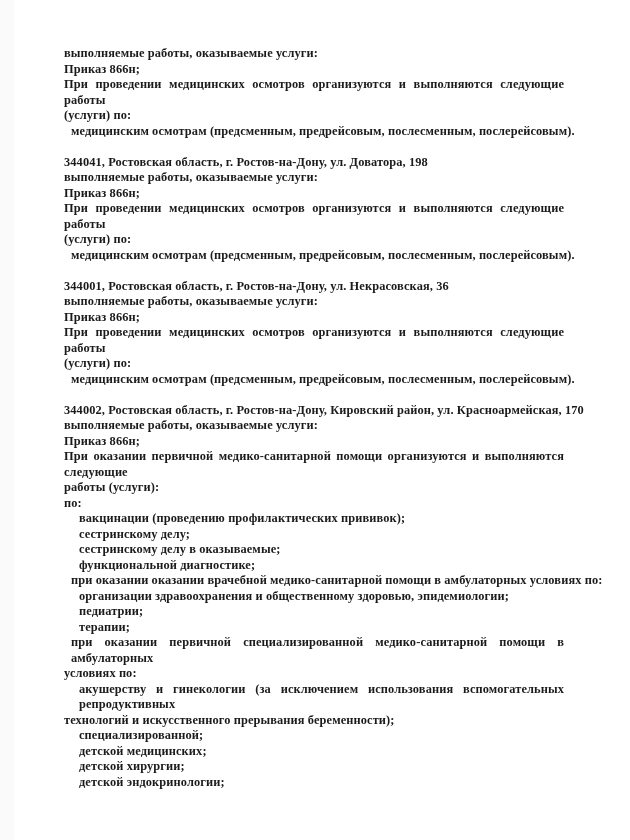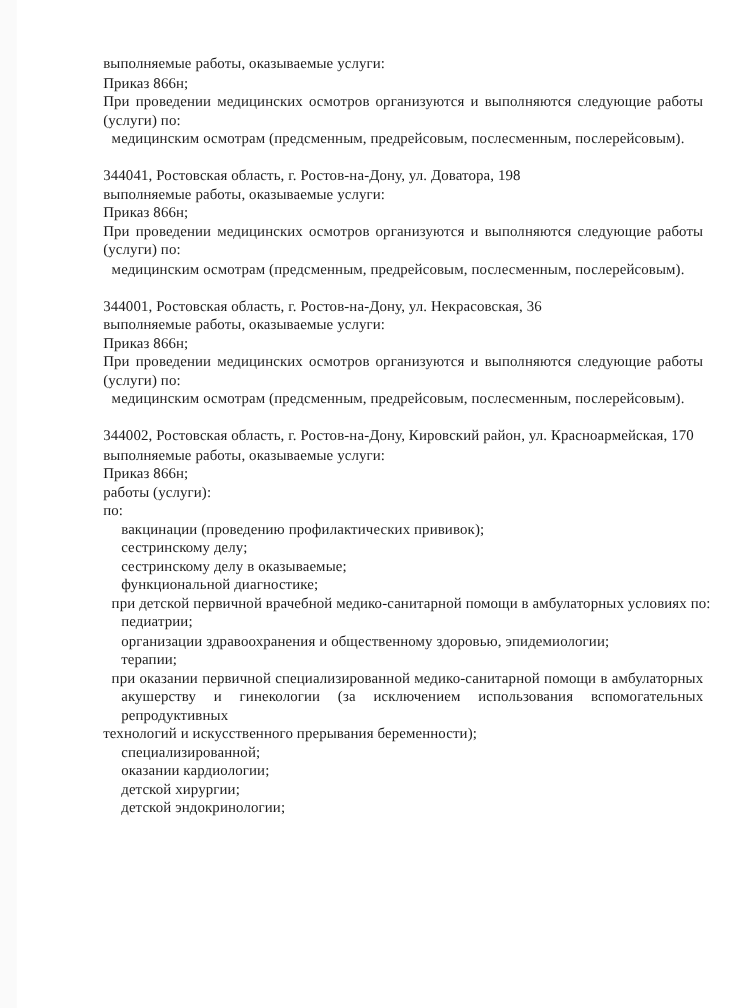--- a/index.html
+++ b/index.html
@@ -17,27 +17,28 @@
   .page-edge {
     position: absolute;
     left: 0;
     top: 0;
     width: 14px;
     height: 840px;
     background: rgba(0,0,0,0.02);
   }
   .doc {
     position: absolute;
-    left: 86px;
+    left: 64px;
     top: 46px;
     width: 500px;
     font-size: 12.4px;
     line-height: 15.5px;
     color: #1b1b1b;
     letter-spacing: 0.1px;
+    font-weight: bold;
   }
   .section { margin: 0; }
   .section + .section { margin-top: 15.5px; }
   .line { white-space: pre; }
   .line.j {
     white-space: normal;
     text-align: justify;
     text-align-last: justify;
   }
   .line.i1 { padding-left: 7px; }
@@ -69,31 +70,33 @@
       <div class="line">выполняемые работы, оказываемые услуги:</div>
       <div class="line">Приказ 866н;</div>
       <div class="line j">При проведении медицинских осмотров организуются и выполняются следующие работы</div>
       <div class="line">(услуги) по:</div>
       <div class="line i1">медицинским осмотрам (предсменным, предрейсовым, послесменным, послерейсовым).</div>
     </div>
     <div class="section">
       <div class="line">344002, Ростовская область, г. Ростов-на-Дону, Кировский район, ул. Красноармейская, 170</div>
       <div class="line">выполняемые работы, оказываемые услуги:</div>
       <div class="line">Приказ 866н;</div>
+      <div class="line j">При оказании первичной медико-санитарной помощи организуются и выполняются следующие</div>
       <div class="line">работы (услуги):</div>
       <div class="line">по:</div>
       <div class="line i2">вакцинации (проведению профилактических прививок);</div>
       <div class="line i2">сестринскому делу;</div>
       <div class="line i2">сестринскому делу в оказываемые;</div>
       <div class="line i2">функциональной диагностике;</div>
-      <div class="line i1">при детской первичной врачебной медико-санитарной помощи в амбулаторных условиях по:</div>
+      <div class="line i1">при оказании оказании врачебной медико-санитарной помощи в амбулаторных условиях по:</div>
+      <div class="line i2">организации здравоохранения и общественному здоровью, эпидемиологии;</div>
       <div class="line i2">педиатрии;</div>
-      <div class="line i2">организации здравоохранения и общественному здоровью, эпидемиологии;</div>
       <div class="line i2">терапии;</div>
       <div class="line i1 j">при оказании первичной специализированной медико-санитарной помощи в амбулаторных</div>
+      <div class="line">условиях по:</div>
       <div class="line i2 j">акушерству и гинекологии (за исключением использования вспомогательных репродуктивных</div>
       <div class="line">технологий и искусственного прерывания беременности);</div>
       <div class="line i2">специализированной;</div>
-      <div class="line i2">оказании кардиологии;</div>
+      <div class="line i2">детской медицинских;</div>
       <div class="line i2">детской хирургии;</div>
       <div class="line i2">детской эндокринологии;</div>
     </div>
   </div>
 
 </body></html>

